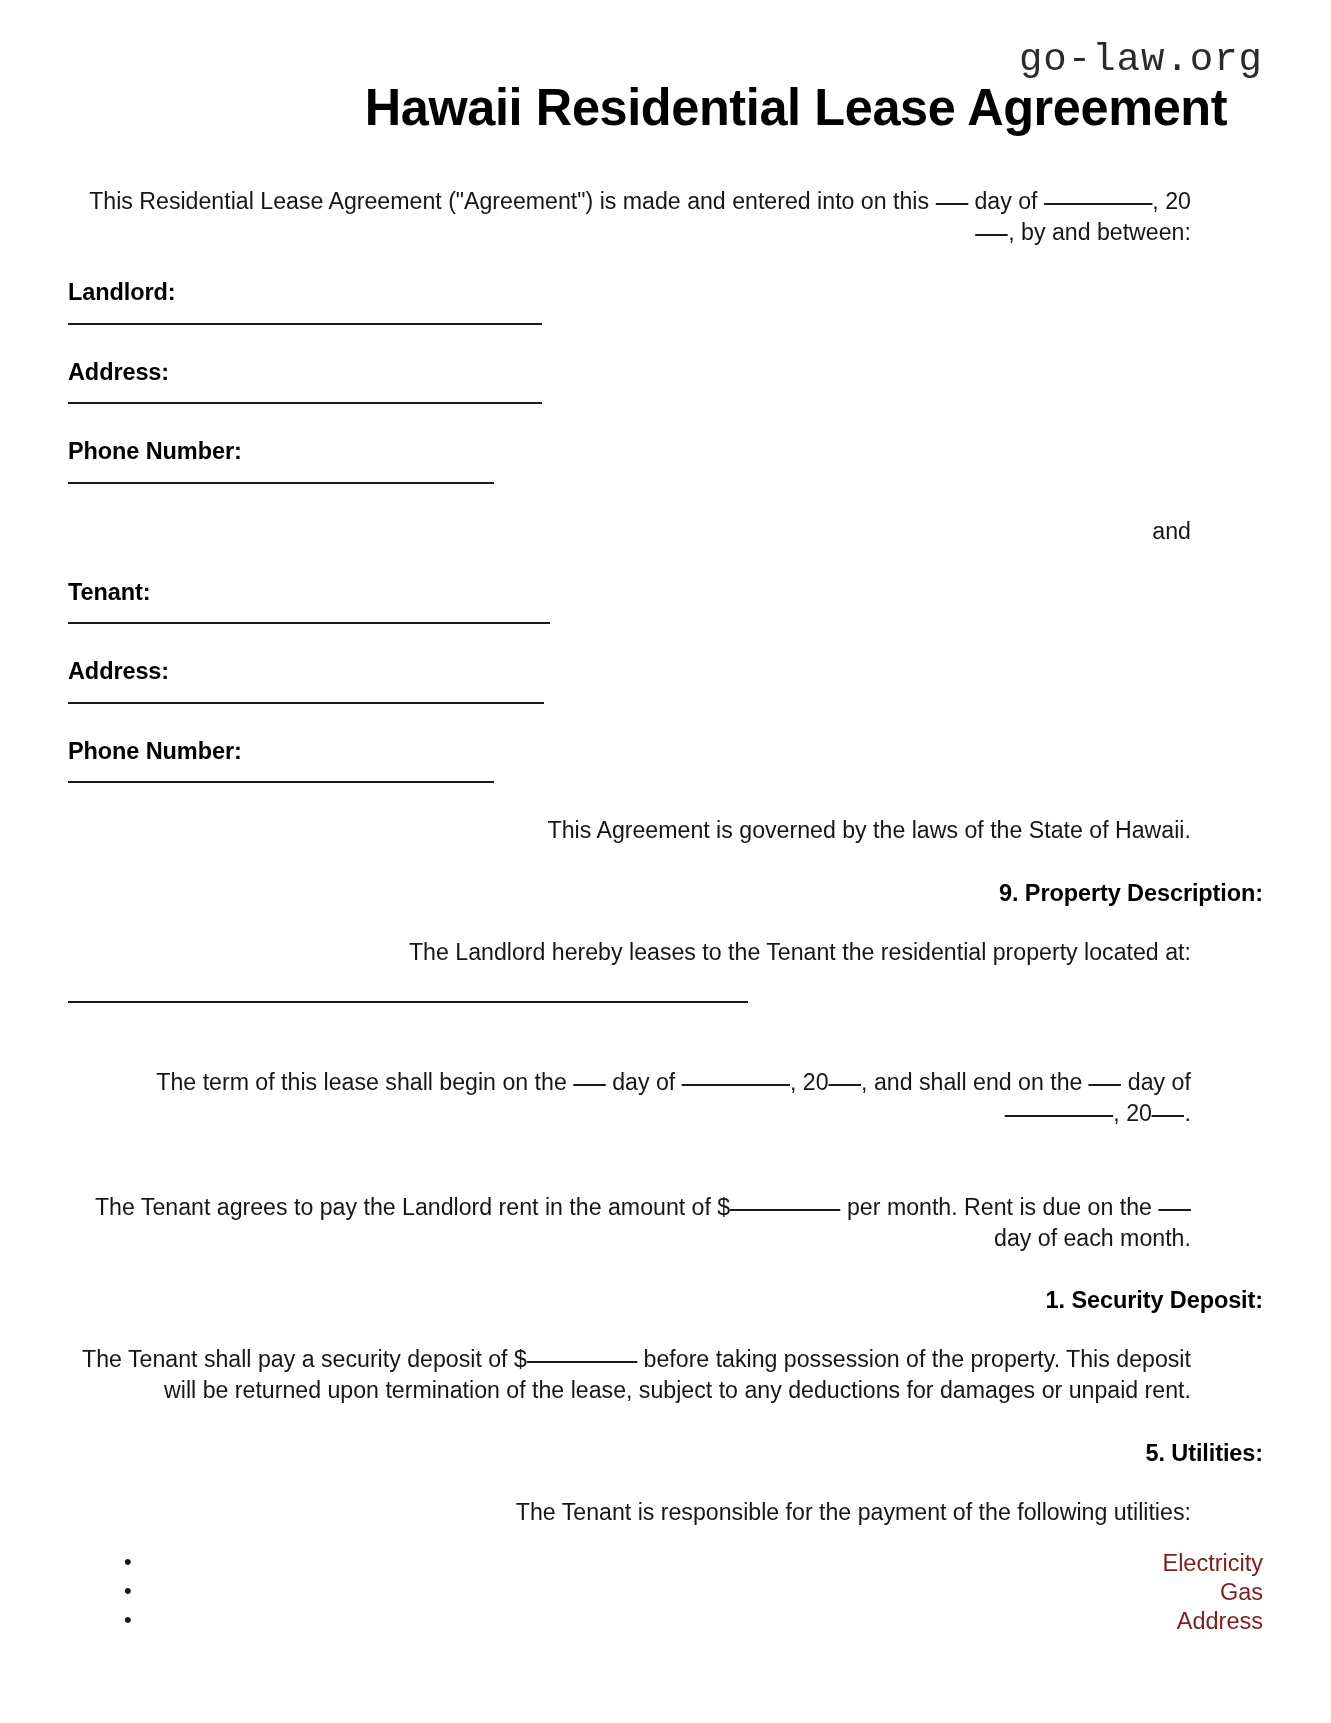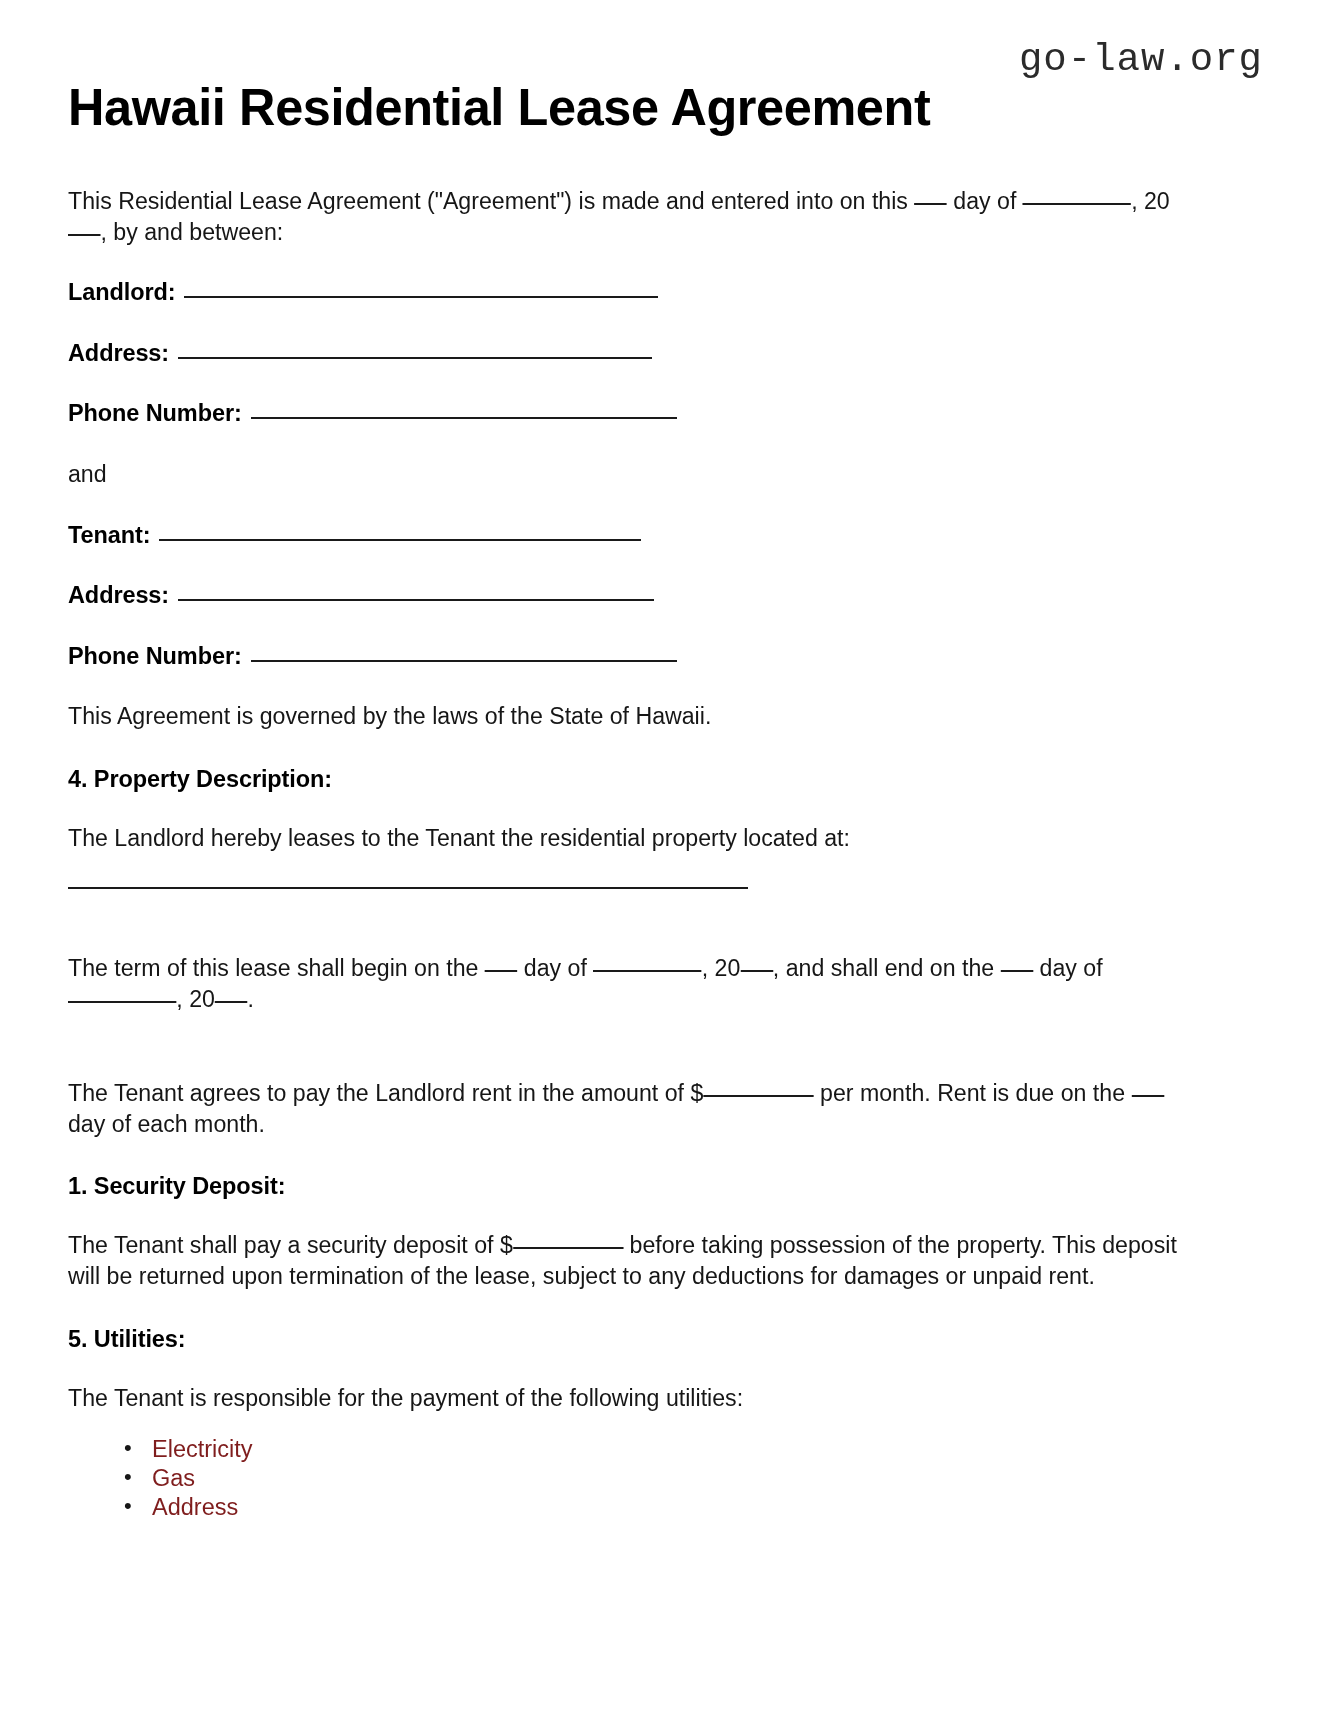--- a/index.html
+++ b/index.html
@@ -15,20 +15,21 @@
     color: #0f0f0f;
     -webkit-font-smoothing: antialiased;
   }
   .page {
     position: relative;
     width: 1331px;
     min-height: 1723px;
     box-sizing: border-box;
     padding: 0;
     background: #ffffff;
+    text-align: right;
   }
 
   
   .watermark {
     position: absolute;
     top: 41px;
     right: 68px;
     font-family: "Liberation Mono", "DejaVu Sans Mono", monospace;
     font-size: 39px;
     letter-spacing: 1px;
@@ -75,20 +76,21 @@
   .gap-lg { height: 34px; }
 
   
   .field-row {
     display: flex;
     align-items: baseline;
     font-size: 23.5px;
     line-height: 1.30;
     margin: 0;
     white-space: nowrap;
+    flex-direction: column;
   }
   .field-label {
     font-weight: bold;
     color: #000000;
     padding-right: 9px;
     letter-spacing: -0.1px;
   }
   .field-line {
     display: inline-block;
     border-bottom: 2.6px solid #1a1a1a;
@@ -213,21 +215,21 @@
       <span class="field-label">Phone Number:</span>
       <span class="field-line w-phone2"></span>
     </div>
 
     <div class="gap-md"></div>
 
     <p class="para">This Agreement is governed by the laws of the State of Hawaii.</p>
 
     <div class="gap-lg"></div>
 
-    <h2 class="section-heading">4. Property Description:</h2>
+    <h2 class="section-heading">9. Property Description:</h2>
 
     <div class="gap-md"></div>
 
     <p class="para">The Landlord hereby leases to the Tenant the residential property located at:</p>
 
     <div class="gap-lg"></div>
 
     <div class="blank-rule"></div>
 
     <div class="gap-lg"></div>

